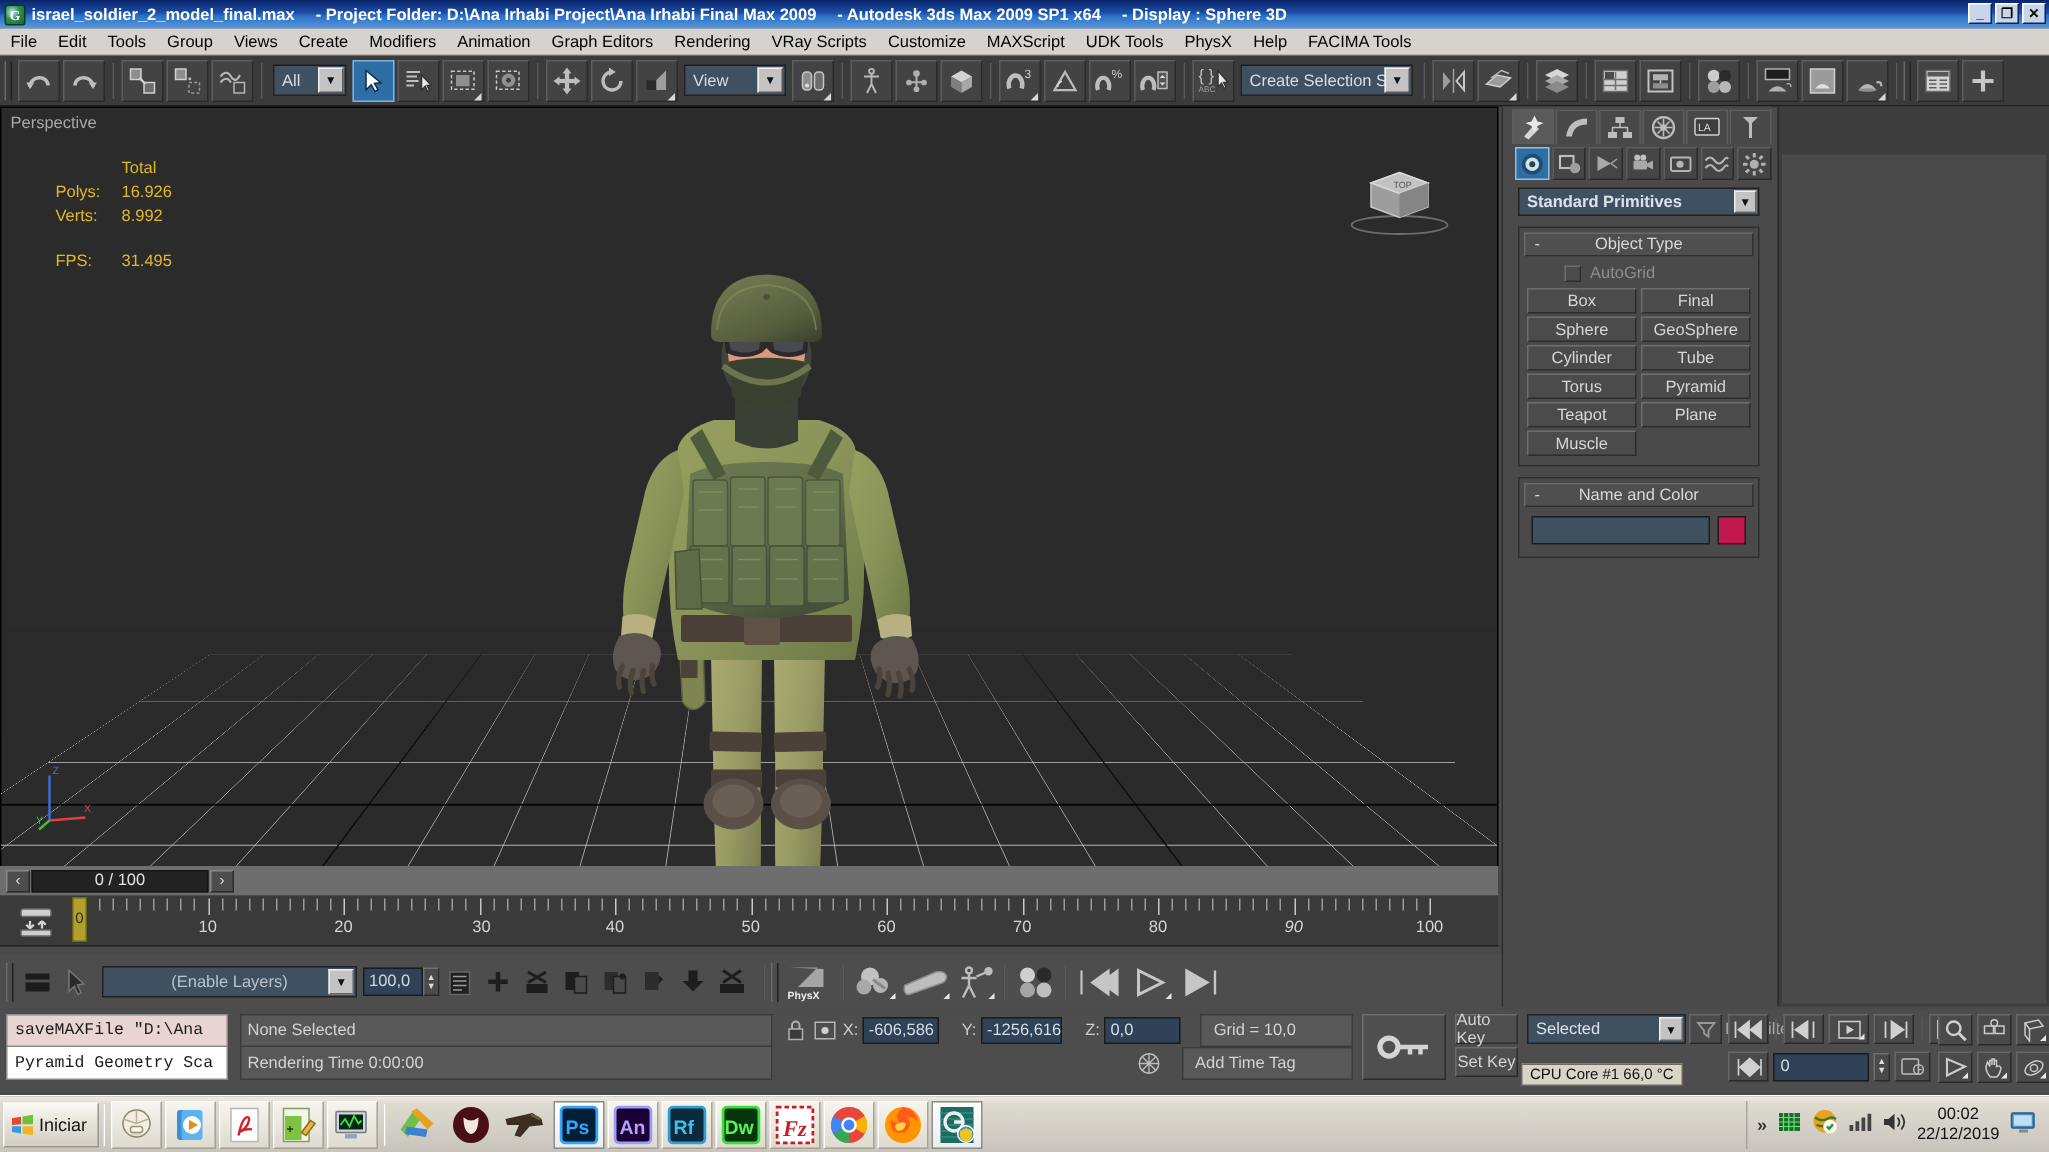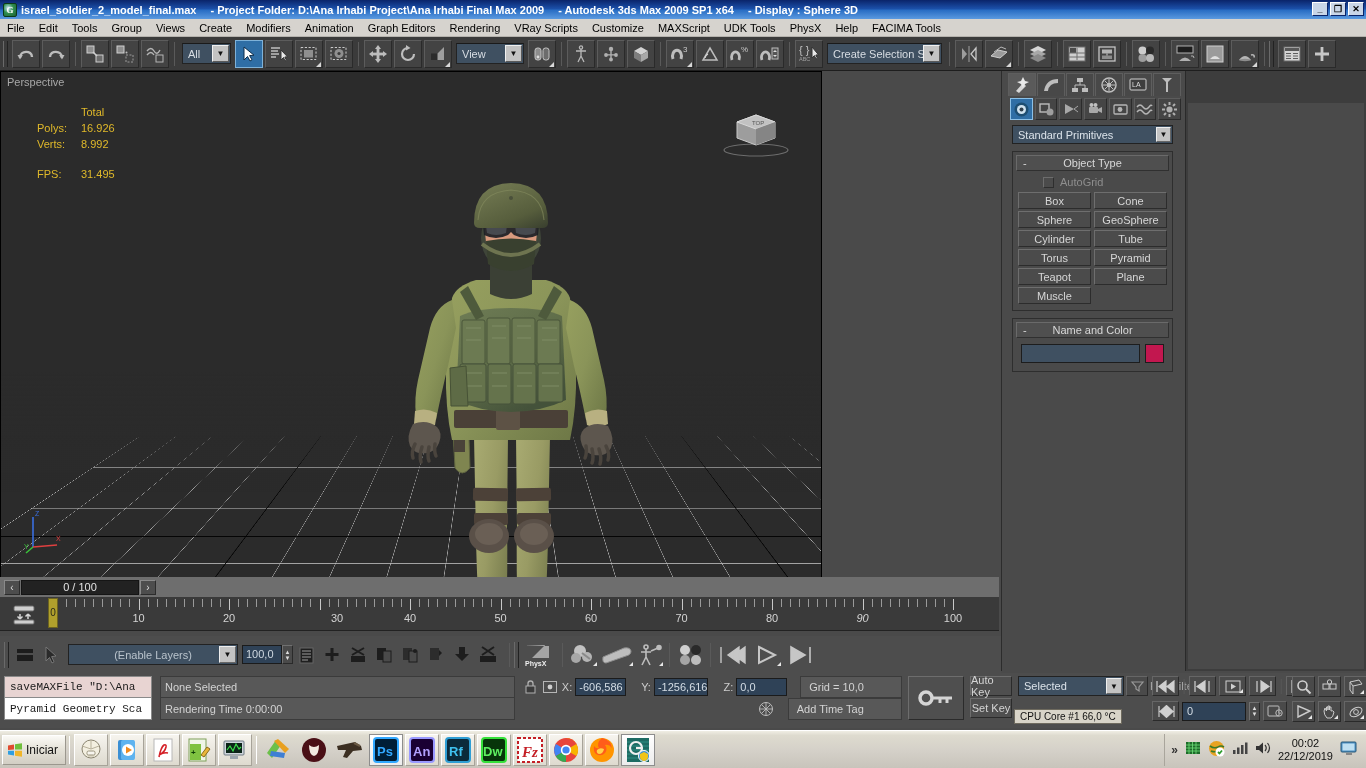--- a/index.html
+++ b/index.html
@@ -65,21 +65,21 @@
     margin: 0 3px;
   }
   .tcombo .arrow {
     position: absolute; right: 1px; top: 1px; width: 17px; height: 17px;
     background: #c3c3c3; border: 1px solid #f0f0f0; border-right-color: #5a5a5a; border-bottom-color: #5a5a5a;
     color: #111; font-size: 8px; line-height: 16px; text-align: center;
   }
 
   
   #viewport {
-    position: absolute; top: 71px; left: 0; width: 822px; height: 525px;
+    position: absolute; top: 71px; left: 0; width: 999px; height: 525px;
     background: #2b2b2b; overflow: hidden; border: 1px solid #000;
   }
   #vp-label { position: absolute; top: 4px; left: 6px; color: #a8a8a8; font-size: 11px; }
   #vp-stats { position: absolute; top: 32px; left: 36px; color: #e0b92a; font-size: 11px; line-height: 16px; }
   #vp-stats table { border-collapse: collapse; }
   #vp-stats td { padding: 0 6px 0 0; color: #e0b92a; font-size: 11px; }
   #vp-stats td.v { padding-left: 8px; }
 
   
   #grid-wrap { position: absolute; left: 0; top: 300px; width: 999px; height: 225px;
@@ -142,21 +142,21 @@
     border: 1px solid #5e5e5e; border-bottom: none; display: flex; align-items: center; justify-content: center; }
   .cp-tab.on { background: #5a5a5a; }
   #cp-cat { display: flex; height: 26px; align-items: center; padding-left: 8px; gap: 2px;
     background: #4a4a4a; }
   .cp-cbtn { width: 24px; height: 22px; background: #454545; border: 1px solid #5c5c5c;
     border-bottom-color: #2b2b2b; border-right-color: #2b2b2b;
     display: flex; align-items: center; justify-content: center; }
   .cp-cbtn.on { background: #2f6ea5; border-color: #8cc0e6; }
   #cp-combo { margin: 3px 8px 0 10px; height: 19px; background: #3f5061;
     border: 1px solid #222; color: #dbe2e9; font-size: 11px;
-    display: flex; align-items: center; padding-left: 5px; position: relative; }
+    display: flex; align-items: center; padding-left: 5px; position: relative; font-weight: bold; }
   #cp-combo .arrow { position: absolute; right: 1px; top: 1px; width: 15px; height: 15px;
     background: #c3c3c3; border: 1px solid #eee; border-right-color: #666; border-bottom-color: #666;
     font-size: 8px; line-height: 14px; text-align: center; color: #111; }
   .rollout { margin: 7px 8px 0 10px; border: 1px solid #2e2e2e; background: #4a4a4a; padding-bottom: 6px; }
   .rollout-hdr { height: 16px; margin: 3px 3px 0 3px; background: #4f4f4f;
     border: 1px solid #6a6a6a; border-bottom-color: #303030; border-right-color: #303030;
     color: #d8d8d8; font-size: 11px; display: flex; align-items: center; justify-content: center; position: relative; }
   .rollout-hdr .minus { position: absolute; left: 6px; }
   .autogrid { display: flex; align-items: center; gap: 6px; padding: 5px 0 4px 30px; }
   .chk { width: 11px; height: 11px; background: #4b4b4b; border: 1px solid #2e2e2e;
@@ -871,21 +871,21 @@
       <div class="tick" style="left: 845.65px;"></div>
       <div class="tick" style="left: 854.7px;"></div>
       <div class="tick" style="left: 863.75px;"></div>
       <div class="tick" style="left: 872.8px;"></div>
       <div class="tick" style="left: 881.85px;"></div>
       <div class="tick" style="left: 890.9px;"></div>
       <div class="tick" style="left: 899.95px;"></div>
       <div class="tick major" style="left: 909px;"></div>
       <div class="tlabel" style="left: 94.5px;">10</div>
       <div class="tlabel" style="left: 185px;">20</div>
-      <div class="tlabel" style="left: 293px;">30</div>
+      <div class="tlabel" style="left: 277px;">30</div>
       <div class="tlabel" style="left: 366px;">40</div>
       <div class="tlabel" style="left: 456.5px;">50</div>
       <div class="tlabel" style="left: 547px;">60</div>
       <div class="tlabel" style="left: 637.5px;">70</div>
       <div class="tlabel" style="left: 728px;">80</div>
       <div class="tlabel" style="left: 818.5px; font-style: italic;">90</div>
       <div class="tlabel" style="left: 909px;">100</div>
     </div>
   <div id="playhead">0</div>
 </div>
@@ -992,21 +992,21 @@
     <div class="rollout-hdr">
       <span class="minus">-</span>
       <span>Object Type</span>
     </div>
     <div class="autogrid">
       <span class="chk"></span>
       <span>AutoGrid</span>
     </div>
     <div class="objgrid">
       <div class="objbtn">Box</div>
-      <div class="objbtn">Cone</div>
+      <div class="objbtn">Final</div>
       <div class="objbtn">Sphere</div>
       <div class="objbtn">GeoSphere</div>
       <div class="objbtn">Cylinder</div>
       <div class="objbtn">Tube</div>
       <div class="objbtn">Torus</div>
       <div class="objbtn">Pyramid</div>
       <div class="objbtn">Teapot</div>
       <div class="objbtn">Plane</div>
       <div class="objbtn">Muscle</div>
     </div>

